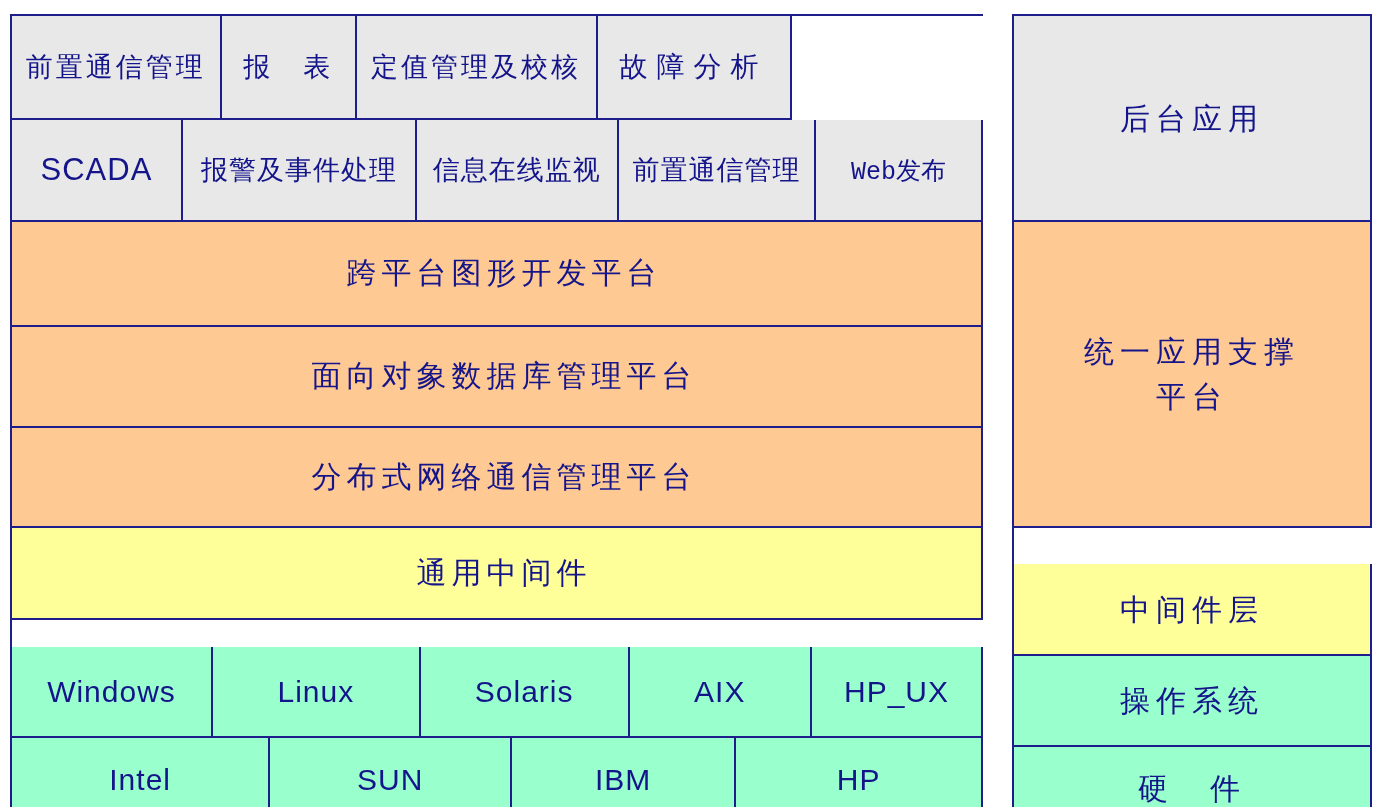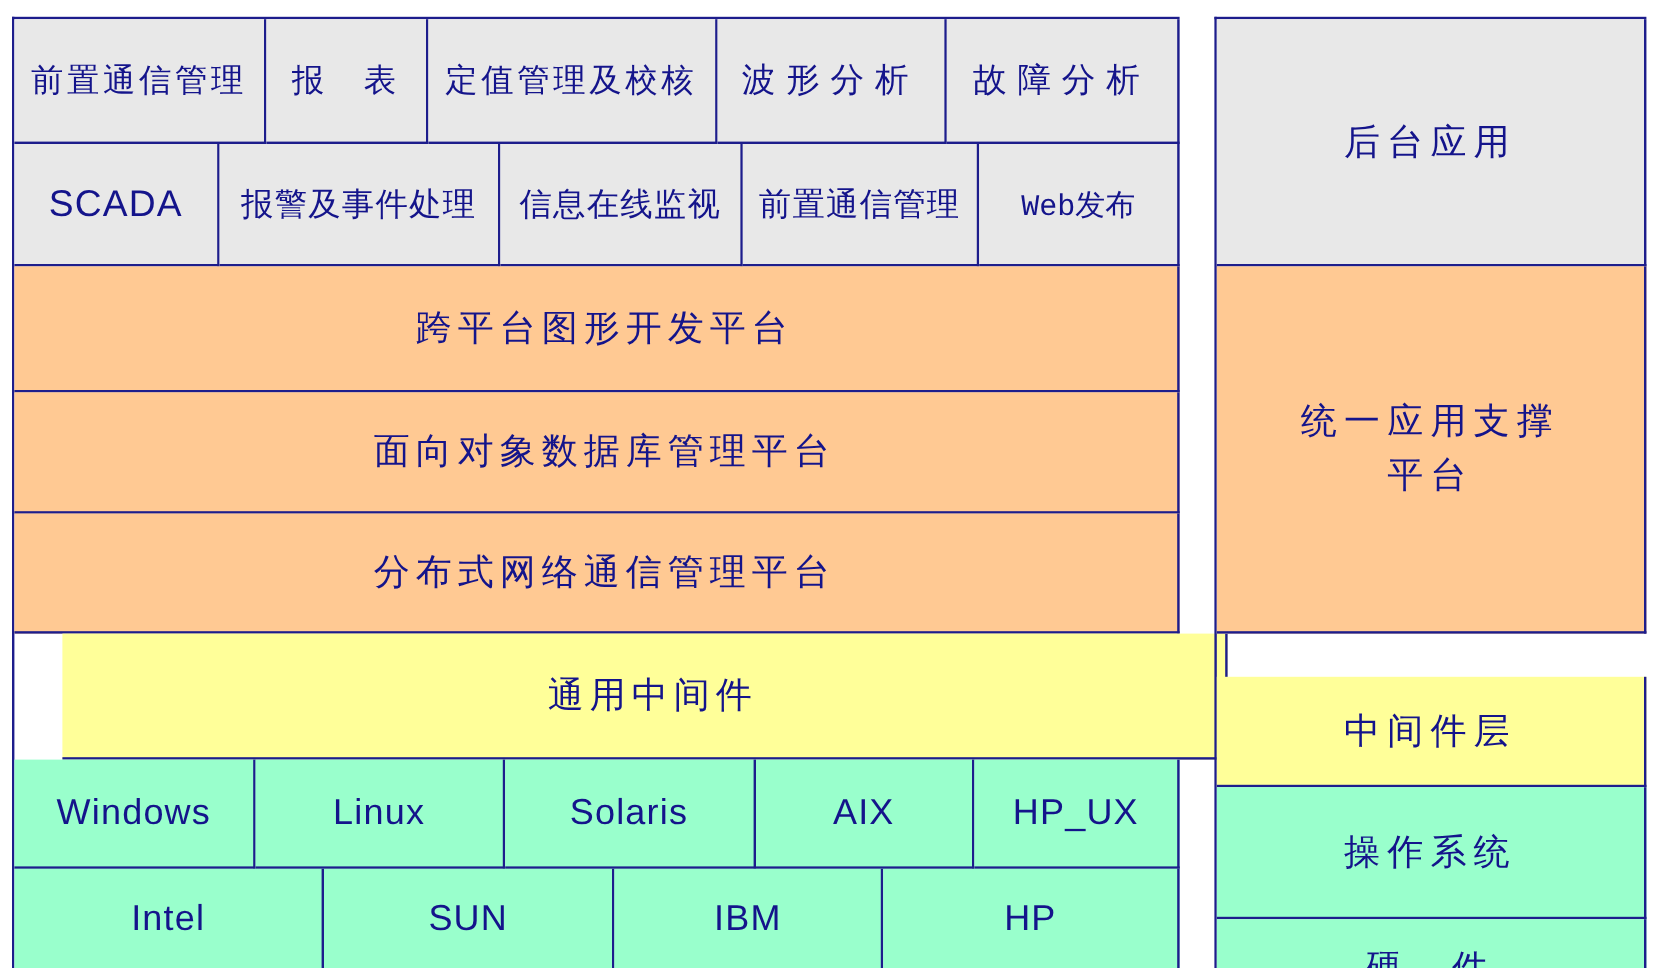--- a/index.html
+++ b/index.html
@@ -20,22 +20,22 @@
     top: 14px;
     border-top: 2px solid var(--c-line, #1d1d8c);
     border-left: 2px solid var(--c-line, #1d1d8c);
   }
   #left-stack  { left: 10px;   width: 973px; }
   #right-stack { left: 1012px; width: 360px; }
 
   .row { display: flex; width: 100%; }
   .r1 { height: 104px; border-radius: 24px; } .r2 { height: 102px; }
   .r3 { height: 105px; } .r4 { height: 101px; justify-content: flex-end; }
-  .r5 { height: 100px; } .r6 { height: 105px; margin-left: 40px;  }
-  .r7 { height: 91px;  } .r8 { height: 85px;  }
+  .r5 { height: 100px; } .r6 { height: 92px;  }
+  .r7 { height: 91px; margin-top: 27px;  } .r8 { height: 85px;  }
 
   .cell, .rblock {
     display: flex;
     align-items: center;
     justify-content: center;
     border-right: 2px solid var(--c-line, #1d1d8c);
     border-bottom: 2px solid var(--c-line, #1d1d8c);
     color: var(--c-text, #14148b);
     text-align: center;
     white-space: pre-line;
@@ -52,35 +52,34 @@
   .zh-wide  { font-size: 28px; letter-spacing: 9px; }
   .latin    { font-size: 31px; letter-spacing: 1px; text-align: center; }
   .latin-os { font-size: 30px; letter-spacing: 1px; }
   .big      { font-size: 30px; letter-spacing: 5px; }
   .mono {
     font-family: "Liberation Mono", "DejaVu Sans Mono", monospace;
     font-size: 25px; letter-spacing: 0;
   }
   .rblock { font-size: 30px; letter-spacing: 6px; line-height: 1.5; }
   .rb1 { height: 206px; } .rb2 { height: 306px; }
-  .rb3 { height: 92px; margin-top: 36px;  } .rb4 { height: 110px;  }
+  .rb3 { height: 92px; margin-top: 36px;  } .rb4 { height: 91px;  }
   .rb5 { height: 85px;  }
 </style>
 </head>
 <body>
 
 <div class="canvas" style="--c-bg: #ffffff; --c-line: #1d1d8c; --c-text: #14148b; --c-app: #e8e8e8; --c-plat: #ffc993; --c-mid: #ffff99; --c-sys: #99ffcc;">
 
   <div class="stack" id="left-stack">
 
     <div class="row r1">
       <div class="cell app zh" style="flex:0 0 21.6%">前置通信管理</div>
       <div class="cell app zh" style="flex:0 0 13.9%">报　表</div>
       <div class="cell app zh" style="flex:0 0 24.8%">定值管理及校核</div>
-      <div class="cell app zh-wide" style="flex:0 0 19.7%">波形分析</div>
       <div class="cell app zh-wide" style="flex:0 0 20.0%">故障分析</div>
     </div>
 
     <div class="row r2">
       <div class="cell app latin" style="flex:0 0 17.6%">SCADA</div>
       <div class="cell app zh-tight" style="flex:0 0 24.1%">报警及事件处理</div>
       <div class="cell app zh-tight" style="flex:0 0 20.8%">信息在线监视</div>
       <div class="cell app zh-tight" style="flex:0 0 20.3%">前置通信管理</div>
       <div class="cell app mono" style="flex:0 0 17.2%">Web发布</div>
     </div>

